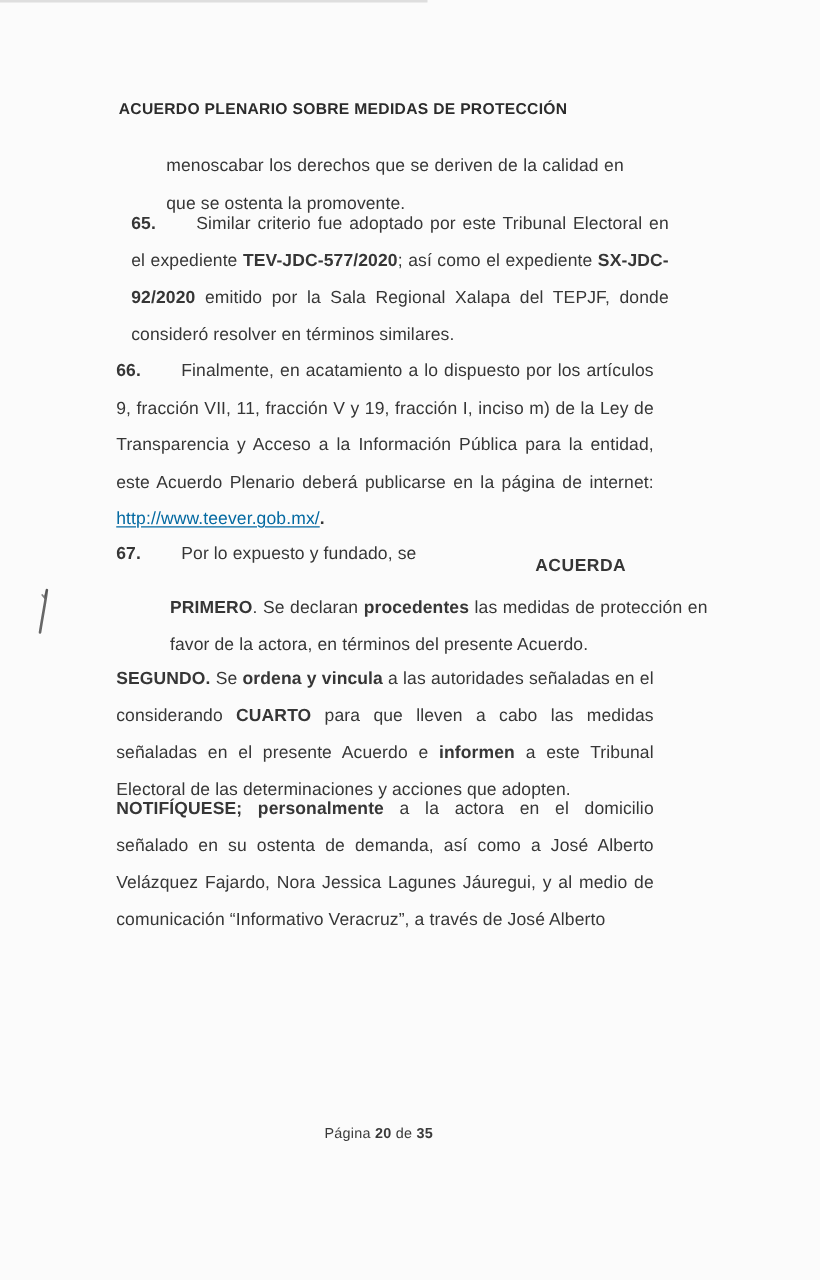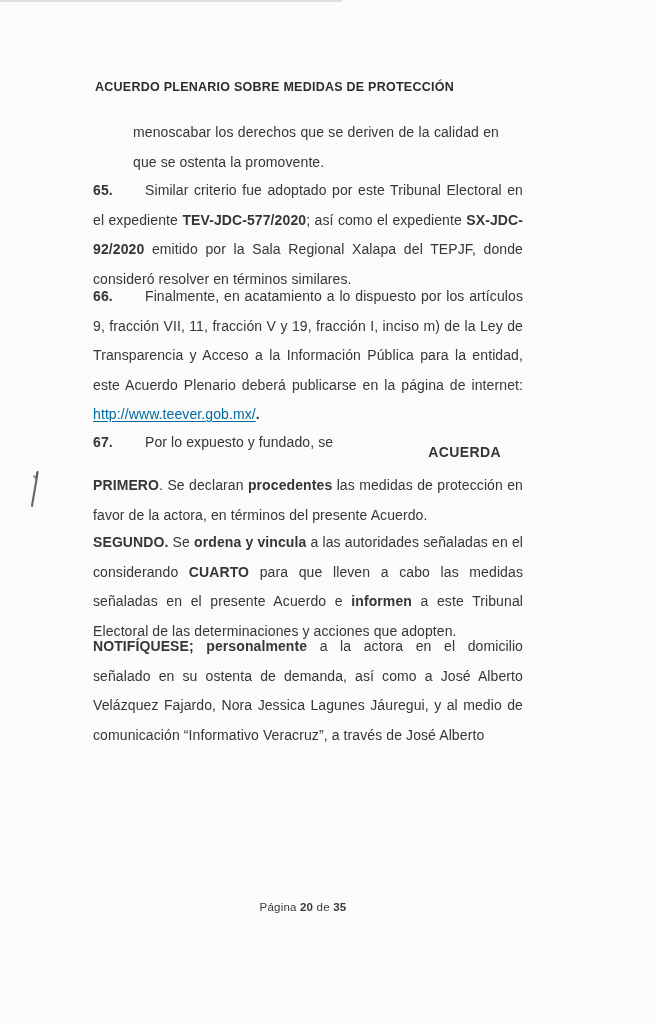--- a/index.html
+++ b/index.html
@@ -59,25 +59,25 @@
     width: 408px;
     letter-spacing: 0.4px;
   }
   .doc-link {
     color: #0369a1;
     text-decoration: underline;
     text-underline-offset: 2px;
   }
   
   [data-name="para-continuation"] { top: 118px; }
-  [data-name="para-65"]           { top: 176px; }
+  [data-name="para-65"]           { top: 164px; margin-left: 12px; }
   [data-name="para-66"]           { top: 282px; }
   [data-name="para-67"]           { top: 428px; }
   [data-name="heading-acuerda"]   { top: 438px; }
-  [data-name="para-primero"]      { top: 471px; }
+  [data-name="para-primero"]      { top: 471px; margin-left: 43px; }
   [data-name="para-segundo"]      { top: 528px; }
   [data-name="para-notifiquese"]  { top: 632px; }
 
   .footer {
     position: absolute;
     left: 93px; top: 900px;
     width: 420px;
     text-align: center;
     font-size: 11.5px;
     line-height: 14px;

